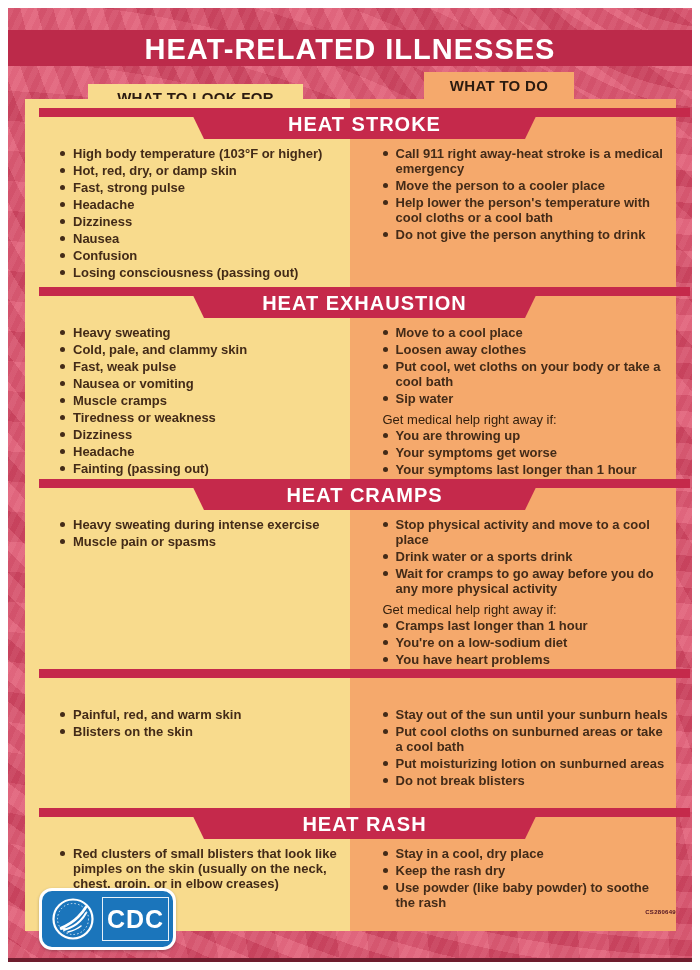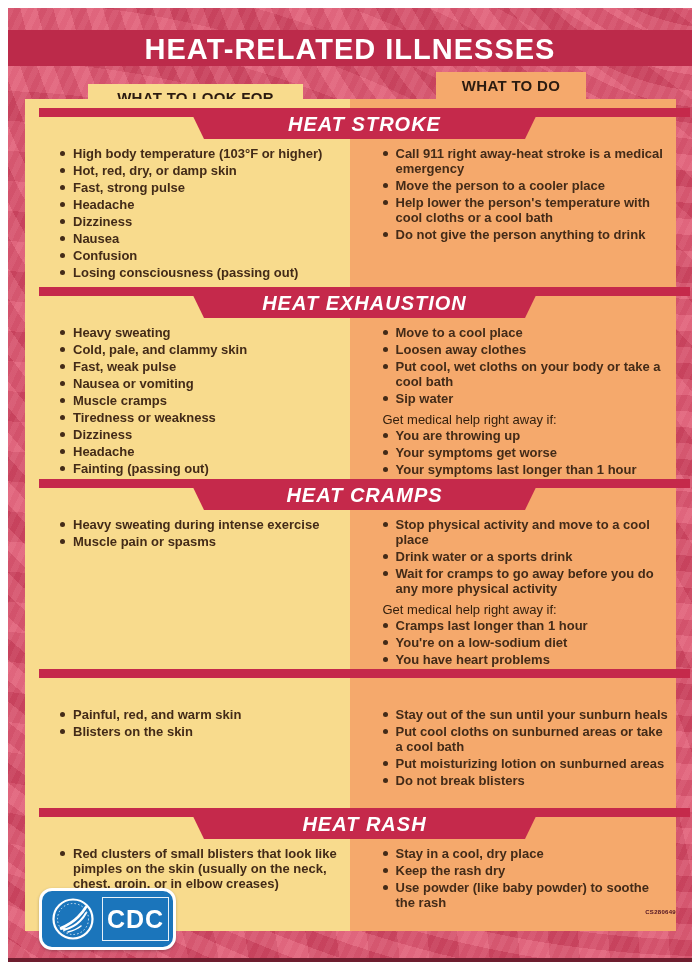--- a/index.html
+++ b/index.html
@@ -13,29 +13,29 @@
       repeating-radial-gradient(circle at -4% 103%, rgba(255,150,170,.17) 0 30px, rgba(150,20,50,.09) 30px 60px),
       repeating-linear-gradient(115deg, rgba(255,255,255,.05) 0 6px, rgba(120,0,30,.04) 6px 12px);
   }
   .title-band{position:relative;margin-top:22px;height:36px;background:#BC2A4A;
               display:flex;align-items:flex-end;justify-content:center;z-index:1;}
   .title-band h1{margin:0;color:#ffffff;font-size:29px;font-weight:700;letter-spacing:1px;}
   .tabs-row{position:relative;height:27px;margin-top:6px;z-index:1;}
   .tab{position:absolute;top:0;height:27px;display:flex;align-items:center;justify-content:center;
        font-size:15px;font-weight:800;color:#2b1b10;letter-spacing:.3px;}
   .tab-yellow{left:80px;width:215px;background:#F8DB8D;margin-top:12px;}
-  .tab-orange{left:428px;width:150px;background:#F5A96C;}
+  .tab-orange{left:416px;width:150px;background:#F5A96C;}
   .card{position:relative;margin:0 16px 0 17px;min-height:826px;padding-top:9px;z-index:1;
         background:linear-gradient(to right,#F8DB8D 0 50%,#F5A96C 50% 100%);}
   .banner{position:relative;height:31px;margin-left:14px;margin-right:-14px;}
   .banner-bar{position:absolute;top:0;left:0;right:0;height:9px;background:#C5294B;}
   .banner-trapezoid{position:absolute;top:0;left:50%;transform:translateX(-50%);
         width:351px;height:31px;background:#C5294B;
         clip-path:polygon(0 0,100% 0,calc(100% - 15px) 100%,15px 100%);
-        display:flex;align-items:center;justify-content:center;padding-top:1px;font-style:italic;}
+        display:flex;align-items:center;justify-content:center;padding-top:1px;}
   .banner-title{color:#ffffff;font-size:20px;font-weight:700;letter-spacing:1px;}
   .cols{display:flex;align-items:flex-start;}
   .col{width:50%;padding:7px 10px 0 35px;}
   .col-right{padding-left:32px;padding-right:8px;}
   .section:nth-of-type(1) .cols{min-height:148px;}
   .section:nth-of-type(2) .cols{min-height:161px;}
   .section:nth-of-type(3) .cols{min-height:157px;}
   .section:nth-of-type(4) .cols{min-height:108px;}
   .section:nth-of-type(5) .cols{min-height:92px;}
   ul.blist{margin:0;padding:0;list-style:none;}

